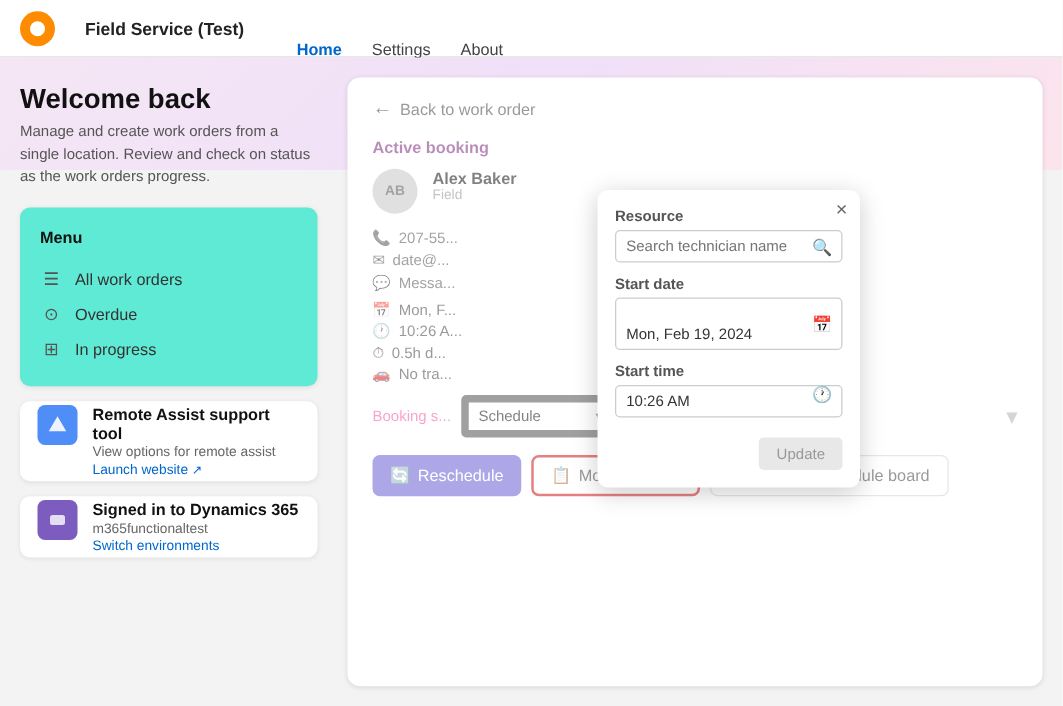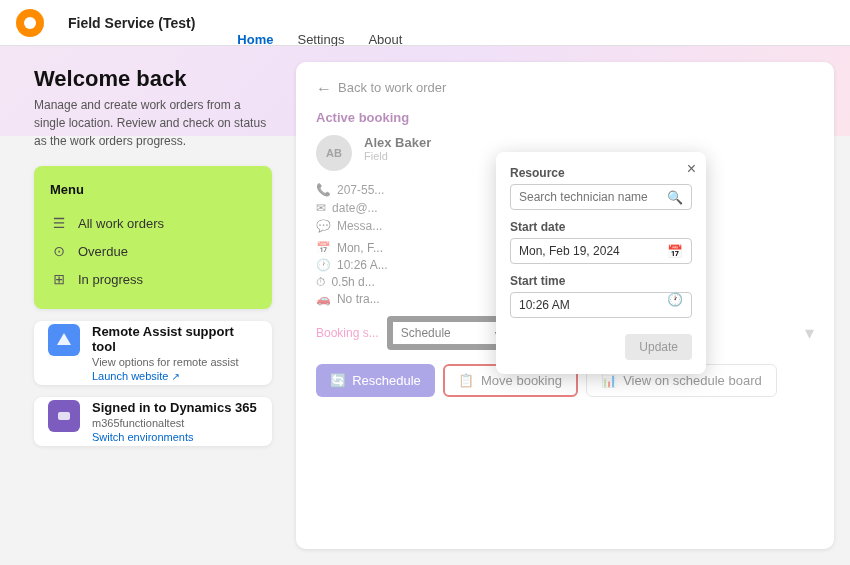--- a/index.html
+++ b/index.html
@@ -11,28 +11,28 @@
       border-bottom: 1px solid #e0e0e0; padding: 0 16px; gap: 24px;
     }
     .nav-logo { width: 28px; height: 28px; background: #ff8c00; border-radius: 50%; display: flex; align-items: center; justify-content: center; }
     .nav-logo-inner { width: 12px; height: 12px; background: #fff; border-radius: 50%; }
     .nav-app-name { font-weight: 600; font-size: 14px; color: #222; margin-right: 8px; }
     .nav-links { display: flex; gap: 4px; }
     .nav-link { padding: 4px 10px; font-size: 13px; color: #444; cursor: pointer; border-radius: 4px; text-decoration: none; margin-top: 36px; }
     .nav-link.active { color: #0066cc; border-bottom: 2px solid #0066cc; font-weight: 600; border-radius: 0; }
 
     
-    .left-panel { width: 270px; padding: 20px 16px; background: transparent; flex-shrink: 0; margin-left: 18px; }
+    .left-panel { width: 270px; padding: 20px 16px; background: transparent; flex-shrink: 0; }
 
     .welcome-section { margin-bottom: 16px; }
     .welcome-title { font-size: 22px; font-weight: 700; color: #111; margin-bottom: 4px; }
     .welcome-desc { font-size: 12px; color: #555; line-height: 1.5; }
 
     .menu-card {
-      background: #bef264; border-radius: 8px; padding: 16px; margin-bottom: 12px;
+      background: #5eead4; border-radius: 8px; padding: 16px; margin-bottom: 12px;
       box-shadow: 0 1px 4px rgba(0,0,0,0.08);
     }
     .menu-title { font-weight: 700; font-size: 13px; margin-bottom: 12px; color: #111; }
     .menu-item { display: flex; align-items: center; gap: 10px; padding: 5px 0; cursor: pointer; color: #333; font-size: 13px; }
     .menu-icon { width: 18px; height: 18px; display: flex; align-items: center; justify-content: center; color: #555; font-size: 14px; }
 
     .tool-card {
       background: #fff; border-radius: 8px; padding: 3px 14px; margin-bottom: 12px;
       box-shadow: 0 1px 4px rgba(0,0,0,0.08); display: flex; align-items: flex-start; gap: 12px;
     }
@@ -87,21 +87,21 @@
       background: #fff; border-radius: 8px; box-shadow: 0 4px 20px rgba(0,0,0,0.2);
       padding: 14px; z-index: 20;
     }
     .modal-close { position: absolute; top: 8px; right: 10px; cursor: pointer; color: #666; font-size: 16px; background: none; border: none; }
     .modal-label { font-size: 12px; color: #555; margin-bottom: 4px; font-weight: 600; }
     .modal-section { margin-bottom: 10px; }
     .search-input-wrapper { position: relative; display: flex; align-items: center; }
     .search-input { width: 100%; border: 1px solid #ccc; border-radius: 4px; padding: 5px 28px 5px 8px; font-size: 12px; color: #aaa; }
     .search-icon { position: absolute; right: 8px; color: #888; font-size: 13px; }
     .date-input-wrapper { position: relative; display: flex; align-items: center; }
-    .date-input { width: 100%; border: 1px solid #ccc; border-radius: 4px; padding: 5px 28px 5px 8px; font-size: 12px; color: #333; }
+    .date-input { width: 100%; border: 1px solid #ccc; border-radius: 4px; padding: 21px 28px 5px 8px; font-size: 12px; color: #333; }
     .date-icon { position: absolute; right: 8px; color: #888; font-size: 13px; }
     .time-input-wrapper { position: relative; display: flex; }
     .time-input { width: 100%; border: 1px solid #ccc; border-radius: 4px; padding: 5px 28px 5px 8px; font-size: 12px; color: #333; }
     .time-icon { position: absolute; right: 8px; color: #888; font-size: 13px; }
     .update-btn { background: #e8e8e8; color: #999; border: none; border-radius: 4px; padding: 6px 14px; font-size: 12px; cursor: pointer; float: right; margin-top: 6px; }
     .main-wrapper { position: relative; }
     .content-area { display: flex; height: calc(565px - 46px); position: relative; z-index: 1; }
 
     .left-inner { position: relative; z-index: 2; }
     .welcome-bg { position: absolute; top: 0; left: 0; right: 0; height: 90px; background: linear-gradient(135deg, #f5e6f5, #f0e0f8, #fce4ec); z-index: 0; }

